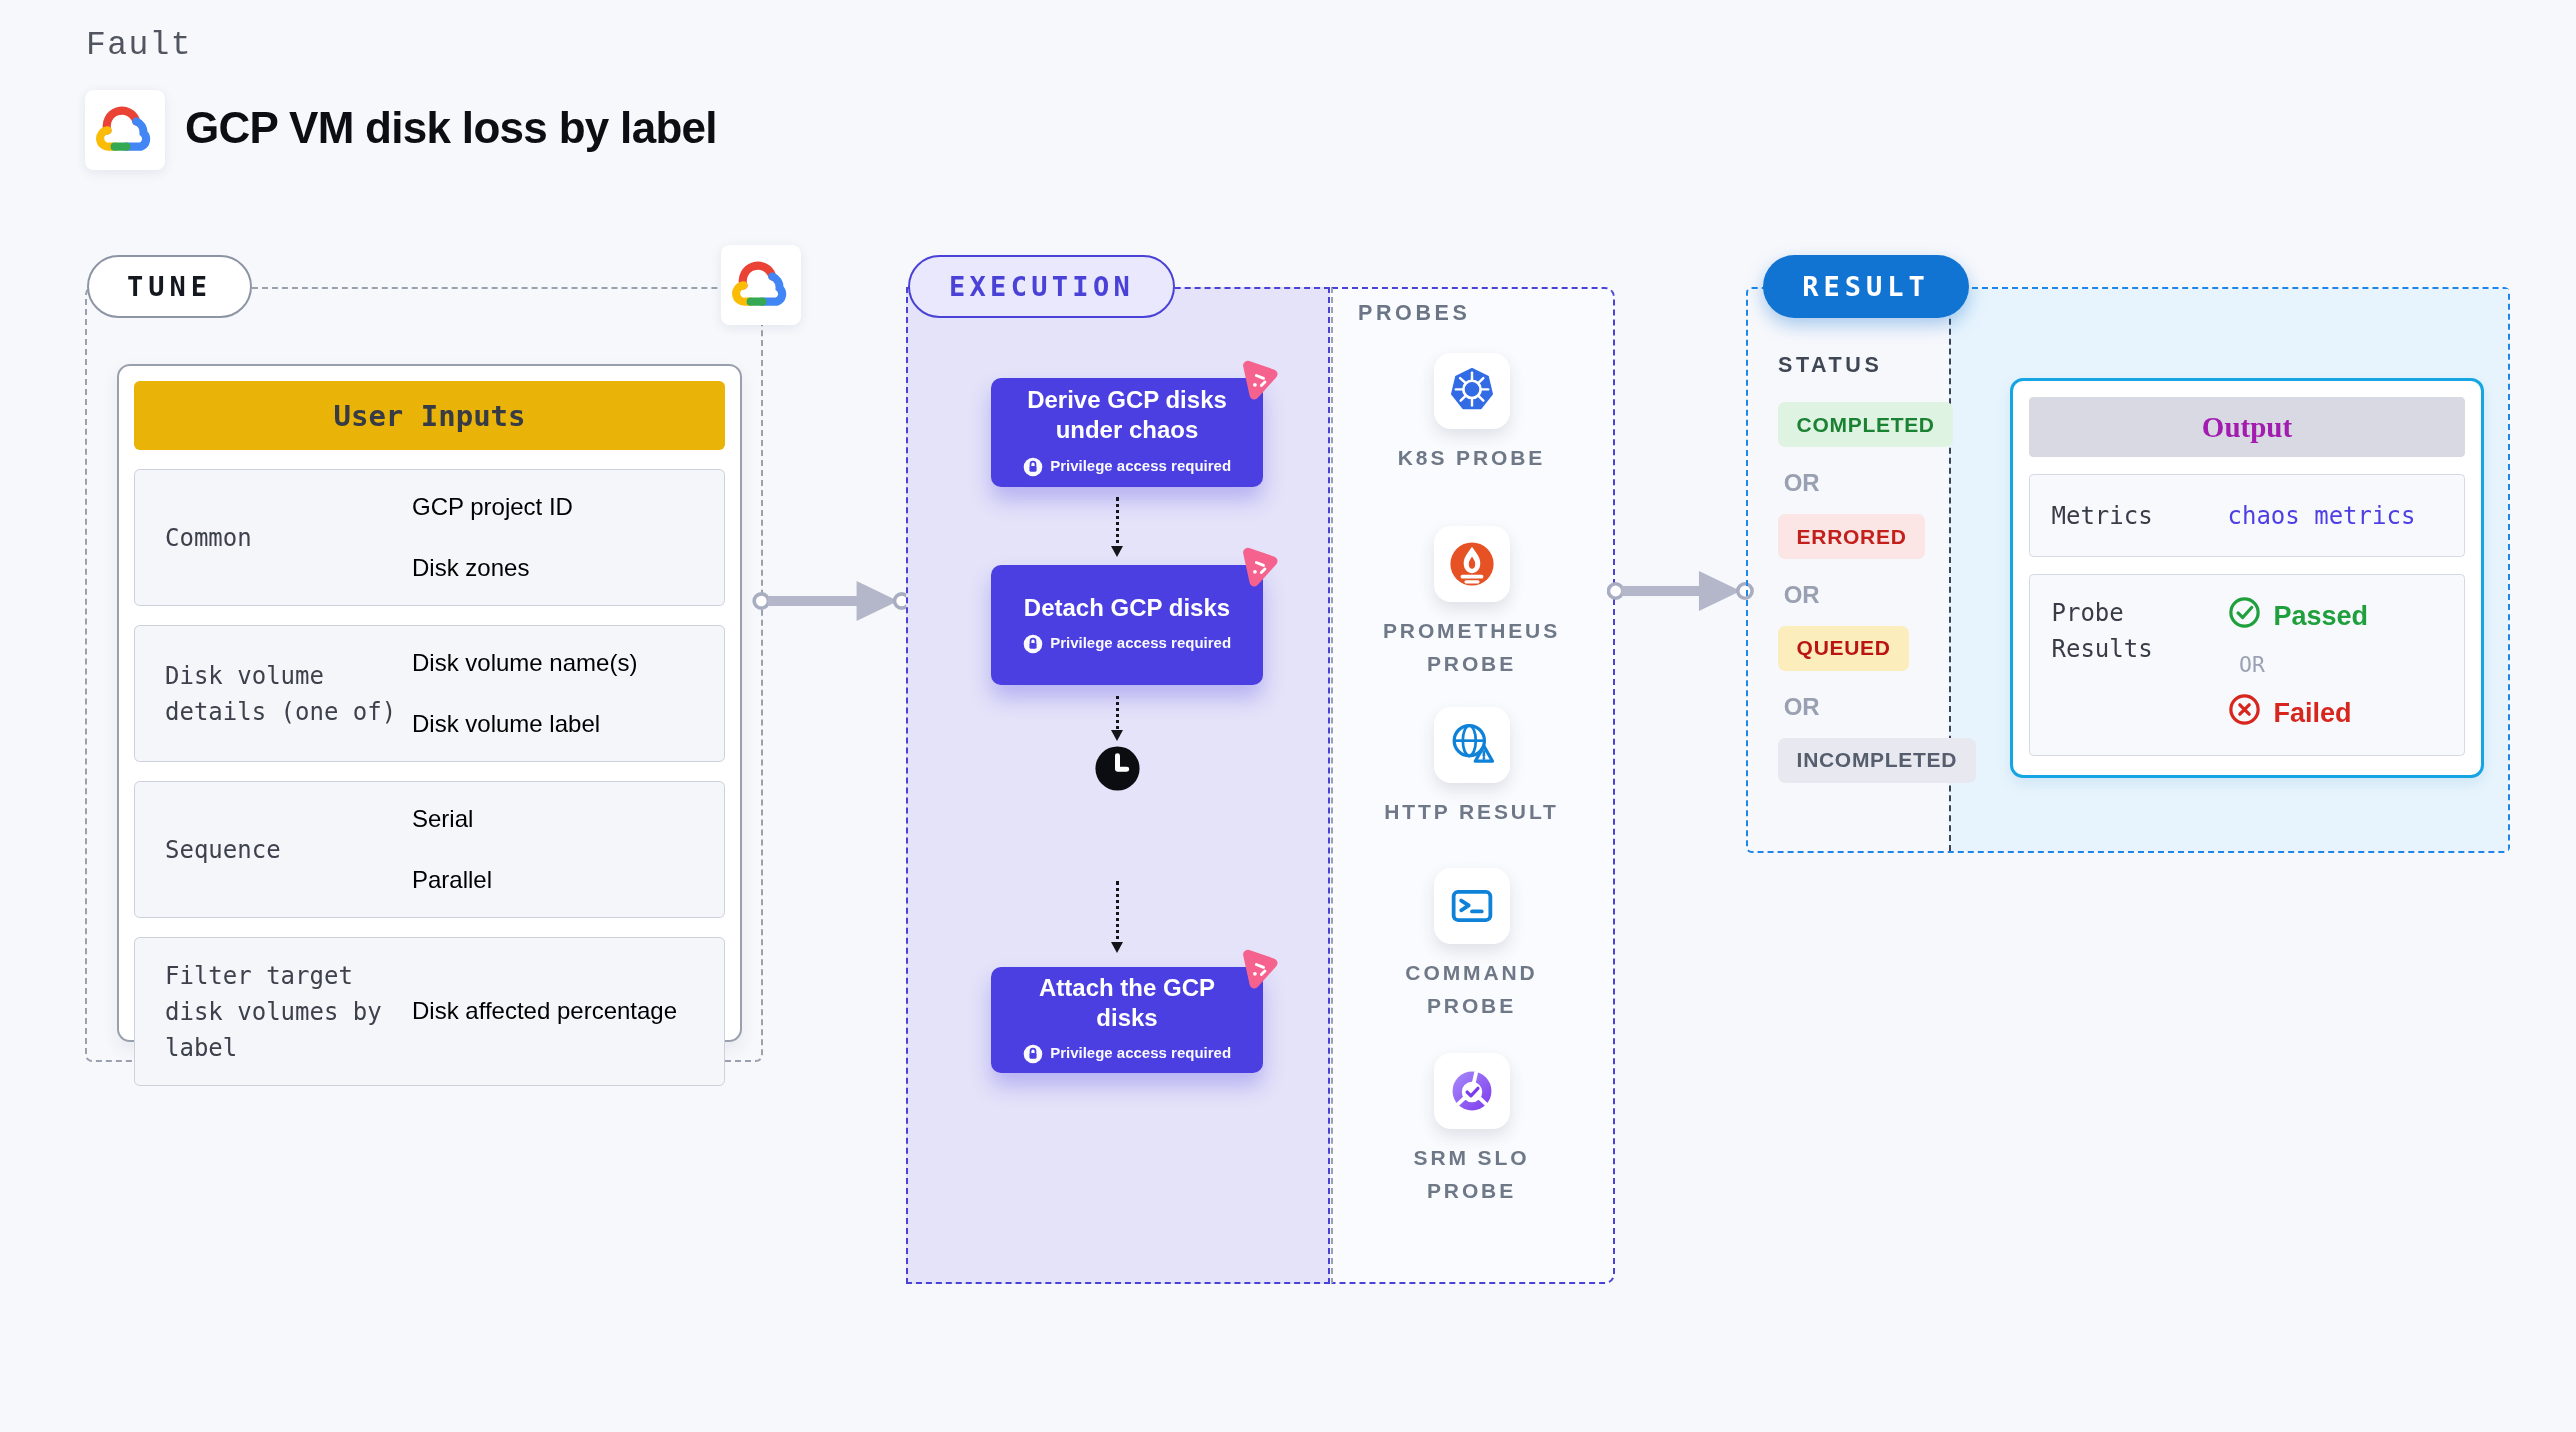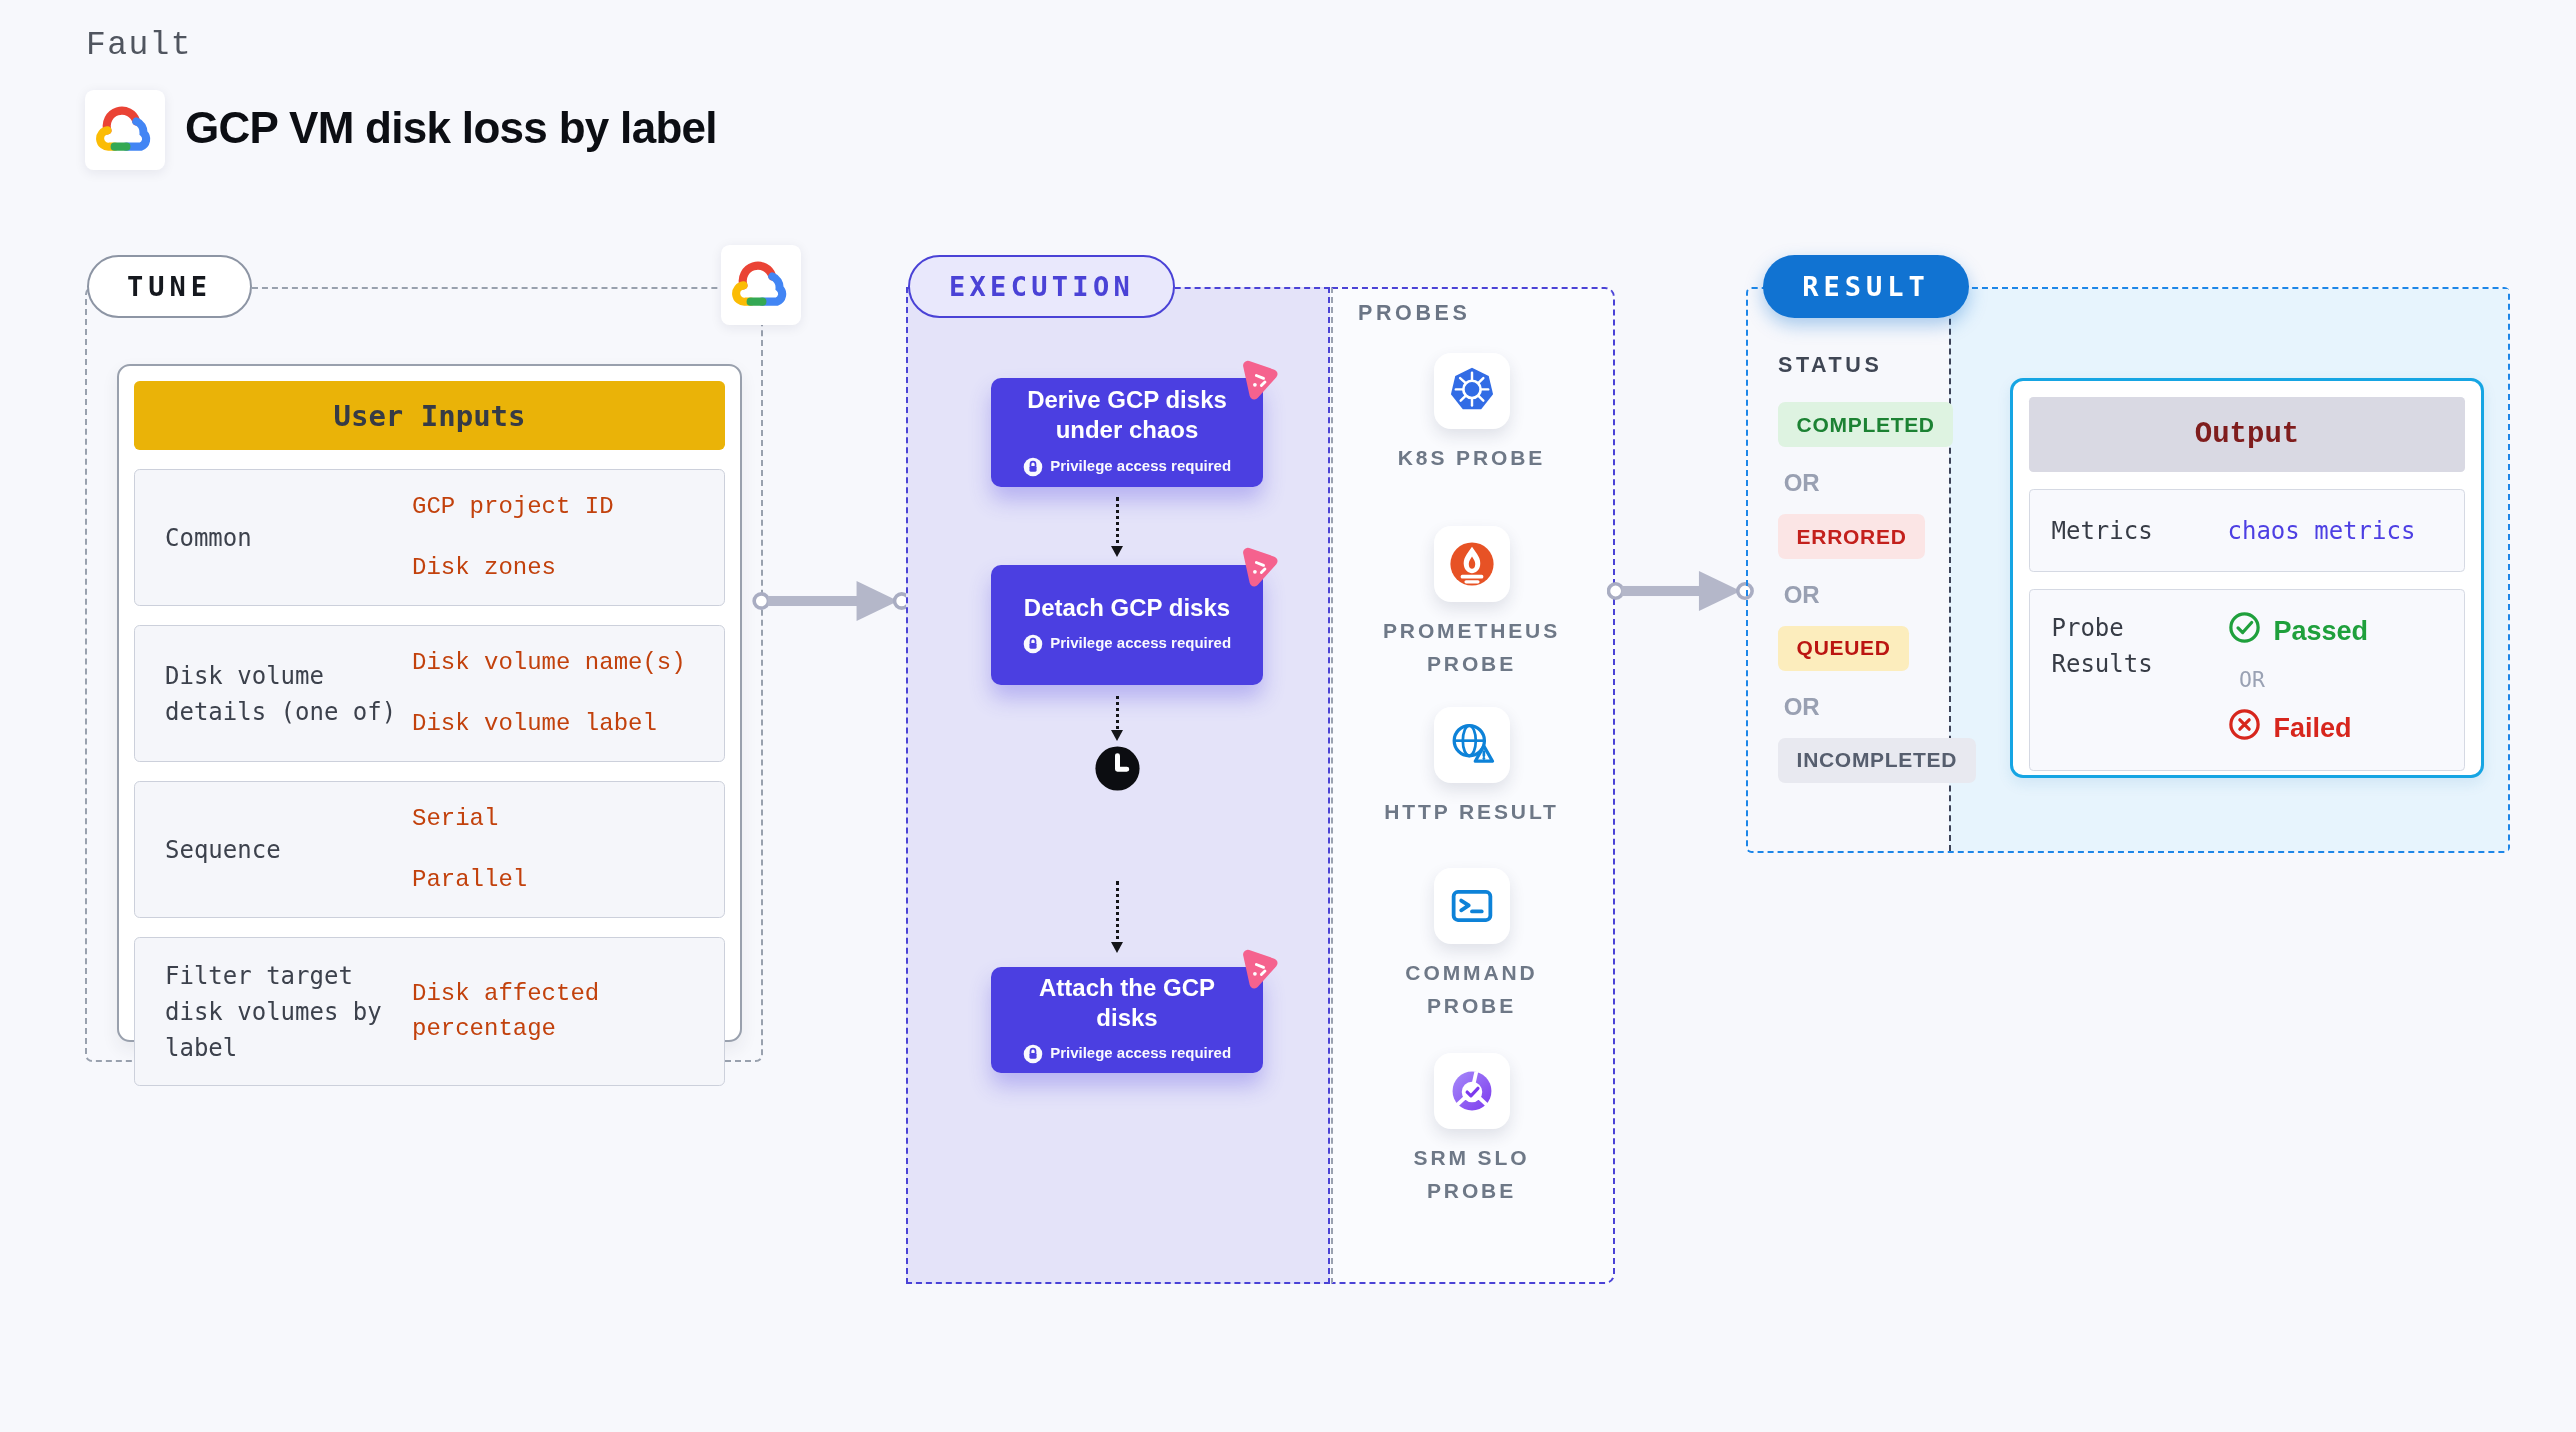--- a/index.html
+++ b/index.html
@@ -34,21 +34,21 @@
              background:#fff; border:2.1px solid #99a0ad; border-radius:13px; padding:15px;
              box-shadow:0 7.2px 17px rgba(40,45,60,.07); }
   .ui-header { height:69px; background:#eab308; border-radius:5.7px; display:flex;
                align-items:center; justify-content:center; font-family:"DejaVu Sans Mono",monospace;
                font-weight:700; font-size:29px; color:#363b46; }
   .ui-row { margin-top:19.3px; border:1.4px solid #ccd0db; background:#f5f6fa; border-radius:5.7px;
             display:flex; padding:19.3px 7.2px 19.3px 30px; }
   .ui-row-label { width:247px; font-family:"DejaVu Sans Mono",monospace; font-size:24px;
                   color:#3c414c; line-height:1.5; align-self:center; }
   .ui-links { flex:1; display:flex; flex-direction:column; justify-content:center; gap:26.5px; }
-  .ui-link { font-family:Liberation Mono, monospace; font-size:24px; color:#c2410c;
+  .ui-link { font-family:Liberation Sans, sans-serif; font-size:24px; color:#000000;
              line-height:1.45; cursor:pointer; }
 
   
   .flow-arrow { position:absolute; }
 
   
   .exec-zone { position:absolute; left:906px; top:287px; width:424px; height:997px;
                background:#e4e3f9; border:2.9px dashed #4a42d6; }
   .exec-pill { left:908px; top:255px; width:267px; height:63px; background:#e9e8fc;
                border:2.9px solid #4a42d6; color:#4a42d6; letter-spacing:4.3px; }
@@ -98,23 +98,23 @@
                   font-weight:700; letter-spacing:0.7px; }
   .or-sep { margin-top:21.5px; font-size:24px; font-weight:600; color:#99a0b2; padding-left:5.7px; }
   .st-completed { background:#def3e1; color:#1c8233; }
   .st-errored   { background:#fbe5e5; color:#c3201c; }
   .st-queued    { background:#fcedbd; color:#bb1511; }
   .st-incompleted { background:#e8e9f0; color:#565e6e; }
 
   .out-card { position:absolute; left:2010px; top:378px; width:474px; height:400px; background:#fff;
               border:3.6px solid #16a5e3; border-radius:13px; padding:16px;
               box-shadow:0 5.7px 14.3px rgba(20,120,180,.10); }
-  .out-header { height:75px; background:#d9d9e3; border-radius:4.3px; display:flex; align-items:center;
-                justify-content:center; font-family:Liberation Mono, monospace; font-weight:700;
-                font-size:29px; color:#7f1d1d; }
+  .out-header { height:60px; background:#d9d9e3; border-radius:4.3px; display:flex; align-items:center;
+                justify-content:center; font-family:Liberation Serif, serif; font-weight:700;
+                font-size:29px; color:#a21caf; }
   .out-row { margin-top:17px; border:1.4px solid #d5d9e3; background:#f8f9fd; border-radius:4.3px;
              display:flex; padding:20px 21.5px; }
   .out-row.metrics { align-items:center; height:83px; }
   .out-label { width:150px; font-family:"DejaVu Sans Mono",monospace; font-size:24px;
                color:#373c46; line-height:1.5; }
   .metrics-link { margin-left:26px; font-family:"DejaVu Sans Mono",monospace; font-size:24px;
                   color:#4d3fe3; cursor:pointer; }
   .out-row.probe-results { height:182px; }
   .pr-values { margin-left:26px; display:flex; flex-direction:column; gap:16px; padding-top:1.4px; }
   .pr-line { display:flex; align-items:center; gap:13px; font-size:27px; font-weight:800; }

